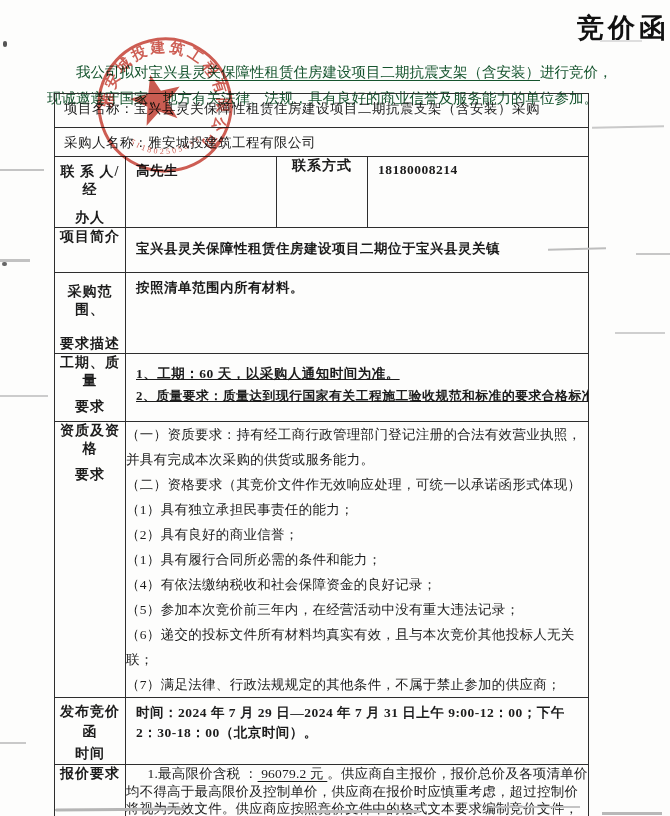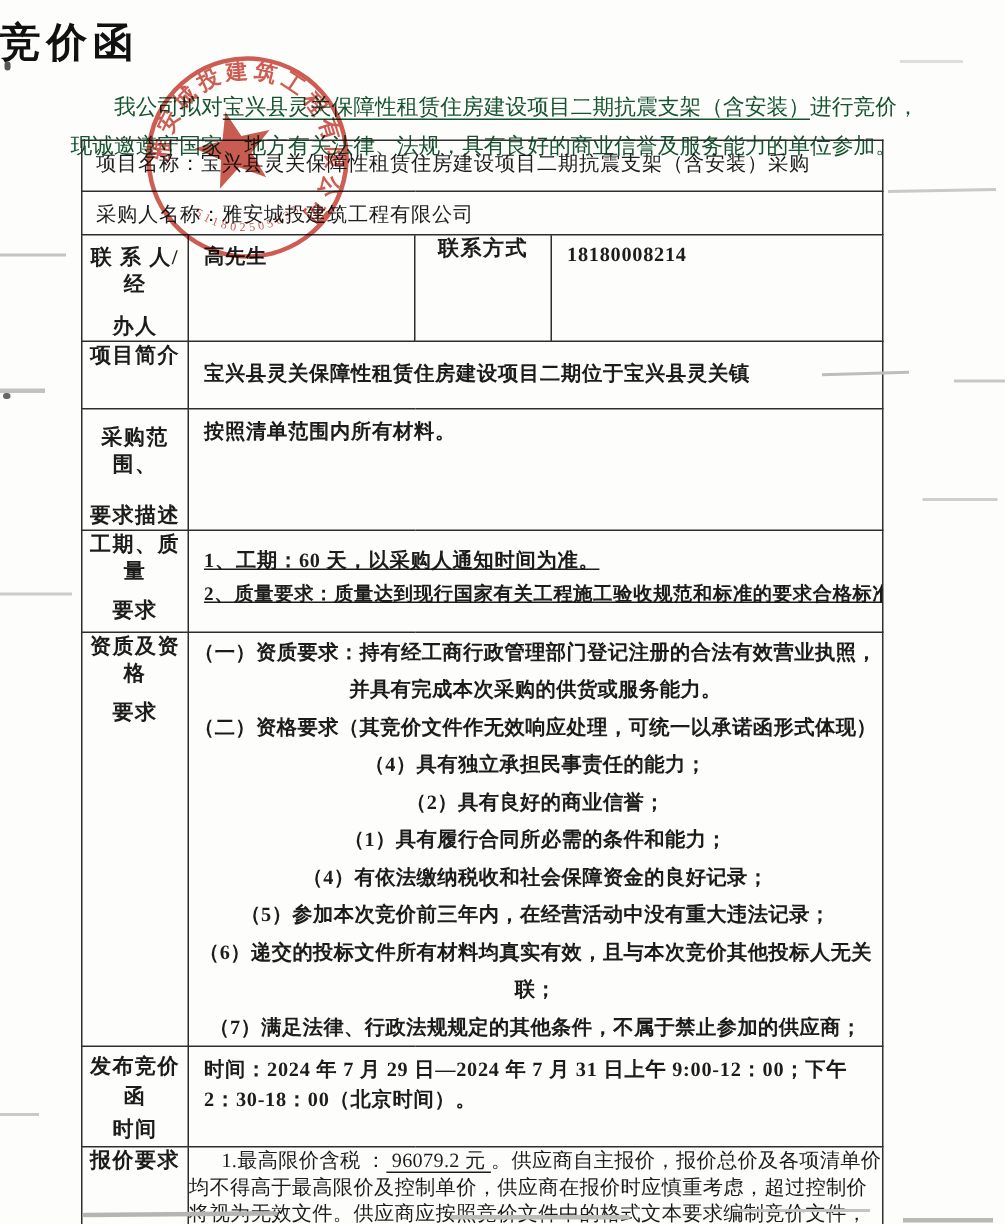--- a/index.html
+++ b/index.html
@@ -2,21 +2,21 @@
 <html><head>
 <meta charset="utf-8">
 <style>
   html,body{margin:0;padding:0;}
   .page{
     position:relative;width:670px;height:816px;overflow:hidden;
     background:#fdfdfc;color:#1f1f1f;
     font-family:"Liberation Serif", serif;
   }
   .doc-title{
-    position:absolute;top:10px;left:0;width:100%;text-align:left;
+    position:absolute;top:10px;left:0;width:100%;text-align:right;
     font-size:27px;font-weight:700;letter-spacing:4px;color:#111;
   }
   .intro{
     position:absolute;top:44px;left:47px;width:578px;
     font-size:14.5px;line-height:26px;text-indent:2em;color:#14532d;
   }
   .u-line{text-decoration:underline;text-underline-offset:3px;text-decoration-thickness:1px;}
 
   table.bid-table{
     position:absolute;left:54px;top:93px;width:534px;
@@ -32,21 +32,21 @@
   }
   .lbl-flex{display:flex;flex-direction:column;height:100%;box-sizing:border-box;}
   .lbl-top{justify-content:flex-start;padding-top:6px;row-gap:10px;}
   .lbl-center{justify-content:center;row-gap:8px;}
   .lbl-spread{justify-content:flex-start;padding-top:10px;row-gap:16px;}
   td.value-cell{padding:5px 8px 4px 10px;font-weight:600;letter-spacing:0.5px;}
   .nowrap{white-space:nowrap;}
   .contact-name{padding-top:8px;}
   .contact-phone{font-size:15px;font-weight:500;letter-spacing:0.5px;padding-top:8px;margin-top:15px;}
   .contact-label{padding-top:8px;}
-  .qual-cell p{margin:0;line-height:25px;font-weight:700;letter-spacing:0.3px;text-align:center;}
+  .qual-cell p{margin:0;line-height:25px;font-weight:400;letter-spacing:0.3px;}
   .qual-cell{padding:6px 8px 0 10px;}
   .duration-cell div{line-height:23px;text-decoration:underline;}
   .publish-cell{line-height:20px;}
   .quote-cell{padding:4px 8px 0 10px;font-weight:400;font-size:13px;}
   .quote-cell p{margin:0;line-height:17.5px;text-indent:1.6em;letter-spacing:0.2px;}
 
   .seal{
     position:absolute;left:80px;top:25px;
     mix-blend-mode:multiply;opacity:0.82;
     transform:rotate(-14deg);
@@ -119,21 +119,21 @@
     <tr style="height:247px">
       <td class="label-cell">
         <div class="lbl-flex lbl-center">
           <span>资质及资格</span>
           <span>要求</span>
         </div>
       </td>
       <td colspan="3" class="qual-cell">
         <p>（一）资质要求：持有经工商行政管理部门登记注册的合法有效营业执照，并具有完成本次采购的供货或服务能力。</p>
         <p>（二）资格要求（其竞价文件作无效响应处理，可统一以承诺函形式体现）</p>
-        <p>（4）具有独立承担民事责任的能力；</p>
+        <p>（1）具有独立承担民事责任的能力；</p>
         <p>（2）具有良好的商业信誉；</p>
         <p>（1）具有履行合同所必需的条件和能力；</p>
         <p>（4）有依法缴纳税收和社会保障资金的良好记录；</p>
         <p>（5）参加本次竞价前三年内，在经营活动中没有重大违法记录；</p>
         <p>（6）递交的投标文件所有材料均真实有效，且与本次竞价其他投标人无关联；</p>
         <p>（7）满足法律、行政法规规定的其他条件，不属于禁止参加的供应商；</p>
       </td>
     </tr>
     <tr style="height:54px">
       <td class="label-cell">

